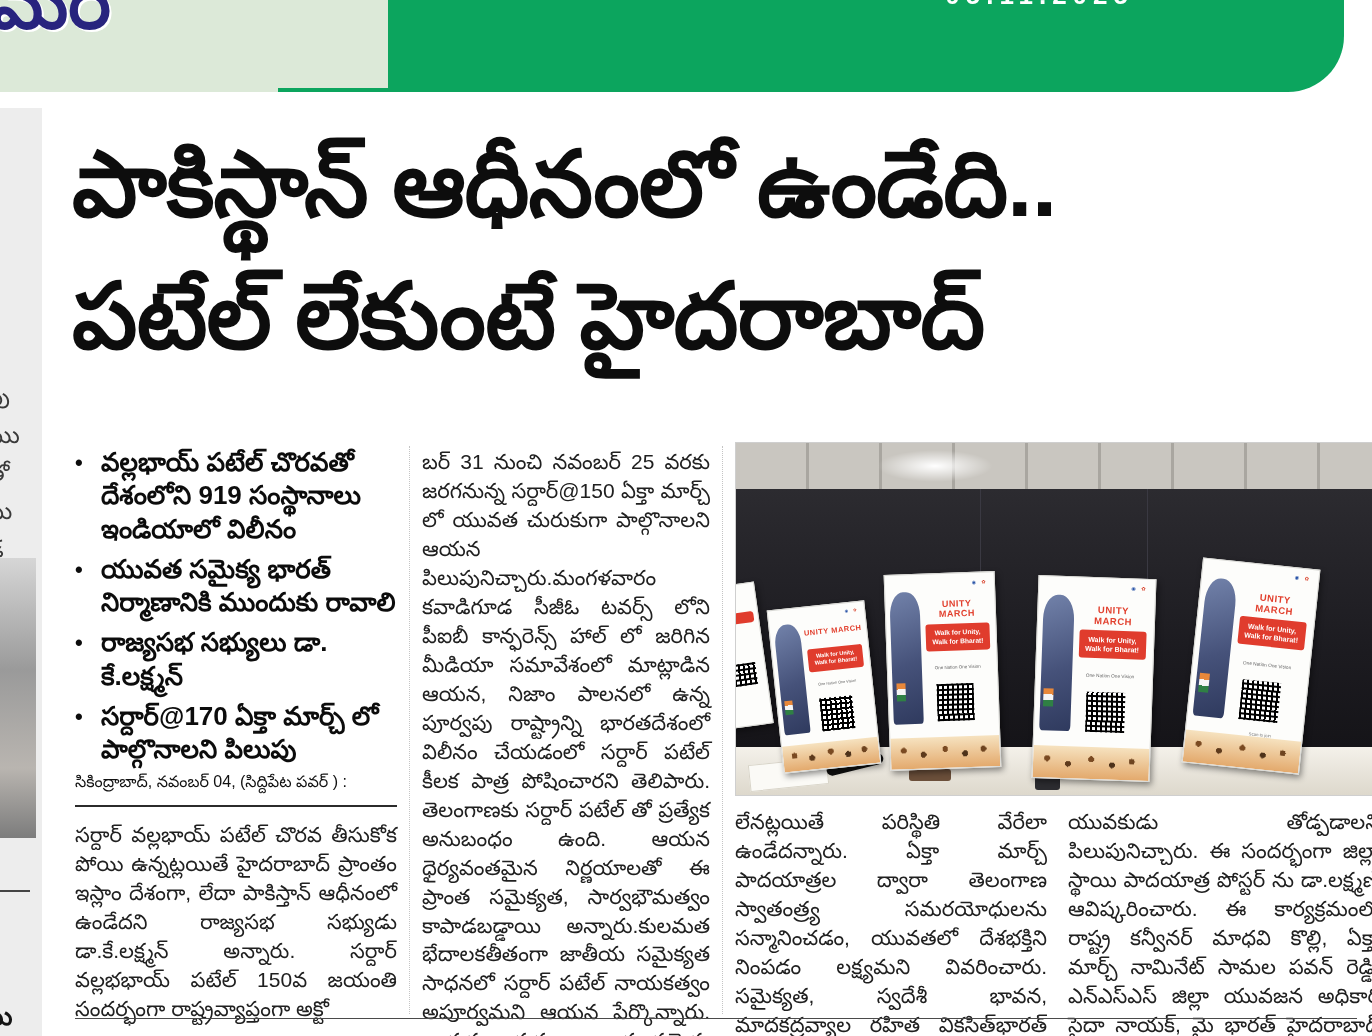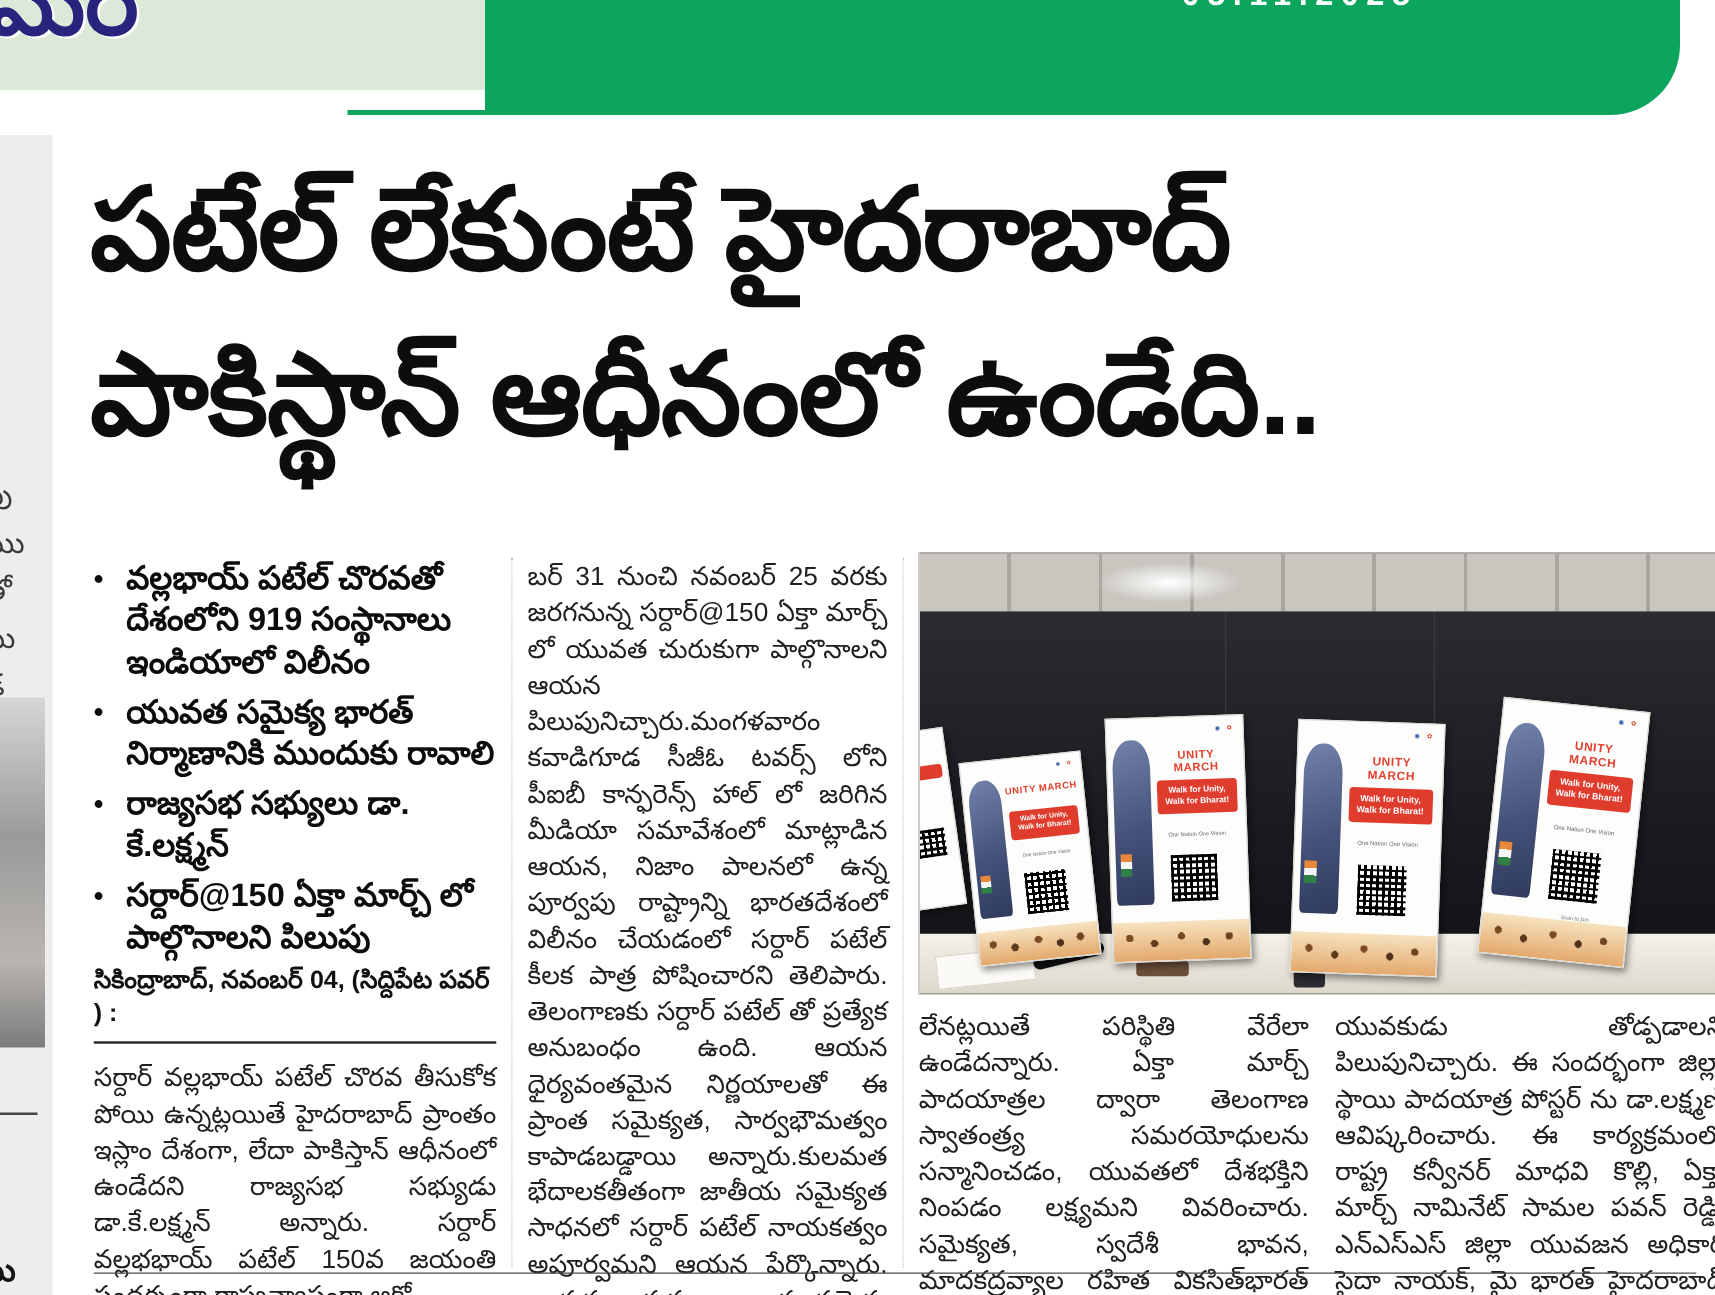--- a/index.html
+++ b/index.html
@@ -10,21 +10,21 @@
   .left-strip{position:absolute;left:0;top:108px;width:42px;height:928px;background:#ededed;overflow:hidden;}
   .strip-frags{position:absolute;left:-14px;top:270px;width:52px;font-size:24px;line-height:38px;color:#3a3a3a;}
   .strip-frag{white-space:nowrap;}
   .strip-photo{position:absolute;left:0;top:450px;width:36px;height:280px;
                background:linear-gradient(180deg,#d6d6d6 0%,#9a9a9a 40%,#b9b5b0 75%,#7c7c7c 100%);}
   .strip-rule{position:absolute;left:0;top:782px;width:30px;border-top:2px solid #444;}
   .strip-bold-frags{position:absolute;left:-16px;top:808px;width:56px;font-size:26px;font-weight:bold;
                     line-height:40px;color:#141414;}
 
   
-  .pale-block{position:absolute;left:0;top:0;width:400px;height:72px;background:#dce9d8;overflow:hidden;}
+  .pale-block{position:absolute;left:0;top:0;width:400px;height:92px;background:#dce9d8;overflow:hidden;}
   .mast-frag{position:absolute;left:-8px;top:-38px;font-size:72px;font-weight:900;color:#28247e;
              text-shadow:2px 2px 0 #fff;}
   .green-banner{position:absolute;left:388px;top:0;width:956px;height:92px;background:#0ca55e;
                 border-bottom-right-radius:56px;color:#fff;}
   .green-underline{position:absolute;left:278px;top:88px;width:116px;height:4px;background:#0ca55e;}
   .banner-inner{position:absolute;right:210px;top:0;text-align:center;}
   .date-clip{height:12px;overflow:hidden;}
   .date-clip span{display:block;margin-top:-20px;font-size:26px;font-weight:bold;letter-spacing:6px;}
   .day-city{font-size:31px;font-weight:bold;letter-spacing:.5px;}
 
@@ -34,21 +34,21 @@
 
   
   .content{position:absolute;left:75px;top:442px;width:1282px;height:572px;display:flex;}
   .vdiv{width:0;border-left:1px dotted #c4c4c4;margin:4px 12px 0 12px;}
   .col1{width:322px;flex:none;}
   .col2{width:288px;flex:none;}
   .rightsec{width:645px;flex:none;position:relative;}
   .bullets{margin:4px 0 2px 0;}
   .bullet{display:flex;font-size:26px;font-weight:bold;line-height:1.28;color:#0c0c0c;margin-bottom:7px;}
   .bullet .dot{flex:none;width:26px;font-size:22px;padding-top:3px;}
-  .dateline{font-size:20px;font-weight:bold;color:#111;margin-top:2px;}
+  .dateline{font-size:16px;font-weight:normal;color:#111;margin-top:2px;}
   .date-rule{border:none;border-top:2px solid #2b2b2b;margin:10px 0 14px 0;}
   .bodytext{font-size:21px;line-height:1.38;text-align:justify;color:#202020;}
   .col2 .bodytext{margin-top:6px;}
   .captions{display:flex;margin-top:12px;}
   .cap{width:312px;flex:none;}
   .cap + .cap{margin-left:21px;}
   .bottom-rule{position:absolute;left:75px;top:1018px;width:1282px;border-top:1.5px solid #4a4a4a;}
 
   
   .photo{position:relative;width:642px;height:352px;overflow:hidden;background:#232227;border:1px solid #cfcfcf;}
@@ -128,43 +128,43 @@
   <div class="green-banner">
     <div class="banner-inner">
       <div class="date-clip">
         <span>05.11.2025</span>
       </div>
     </div>
   </div>
   <div class="green-underline"></div>
 
   <div class="headline">
+    <div>పాకిస్థాన్ ఆధీనంలో ఉండేది..</div>
     <div>పటేల్ లేకుంటే హైదరాబాద్</div>
-    <div>పాకిస్థాన్ ఆధీనంలో ఉండేది..</div>
   </div>
 
   <div class="content">
 
     <div class="col1">
       <div class="bullets">
         <div class="bullet">
           <span class="dot">•</span>
           <span>వల్లభాయ్ పటేల్ చొరవతో దేశంలోని 919 సంస్థానాలు ఇండియాలో విలీనం</span>
         </div>
         <div class="bullet">
           <span class="dot">•</span>
           <span>యువత సమైక్య భారత్ నిర్మాణానికి ముందుకు రావాలి</span>
         </div>
         <div class="bullet">
           <span class="dot">•</span>
           <span>రాజ్యసభ సభ్యులు డా. కే.లక్ష్మన్</span>
         </div>
         <div class="bullet">
           <span class="dot">•</span>
-          <span>సర్దార్@150 ఏక్తా మార్చ్ లో పాల్గొనాలని పిలుపు</span>
+          <span>సర్దార్@170 ఏక్తా మార్చ్ లో పాల్గొనాలని పిలుపు</span>
         </div>
       </div>
       <div class="dateline">సికింద్రాబాద్, నవంబర్ 04, (సిద్దిపేట పవర్ ) :</div>
       <hr class="date-rule">
       <div class="bodytext">సర్దార్ వల్లభాయ్ పటేల్ చొరవ తీసుకోక పోయి ఉన్నట్లయితే హైదరాబాద్ ప్రాంతం ఇస్లాం దేశంగా, లేదా పాకిస్తాన్ ఆధీనంలో ఉండేదని రాజ్యసభ సభ్యుడు డా.కే.లక్ష్మన్ అన్నారు. సర్దార్ వల్లభభాయ్ పటేల్ 150వ జయంతి సందర్భంగా రాష్ట్రవ్యాప్తంగా అక్టో</div>
     </div>
 
     <div class="vdiv"></div>
 
     <div class="col2">

